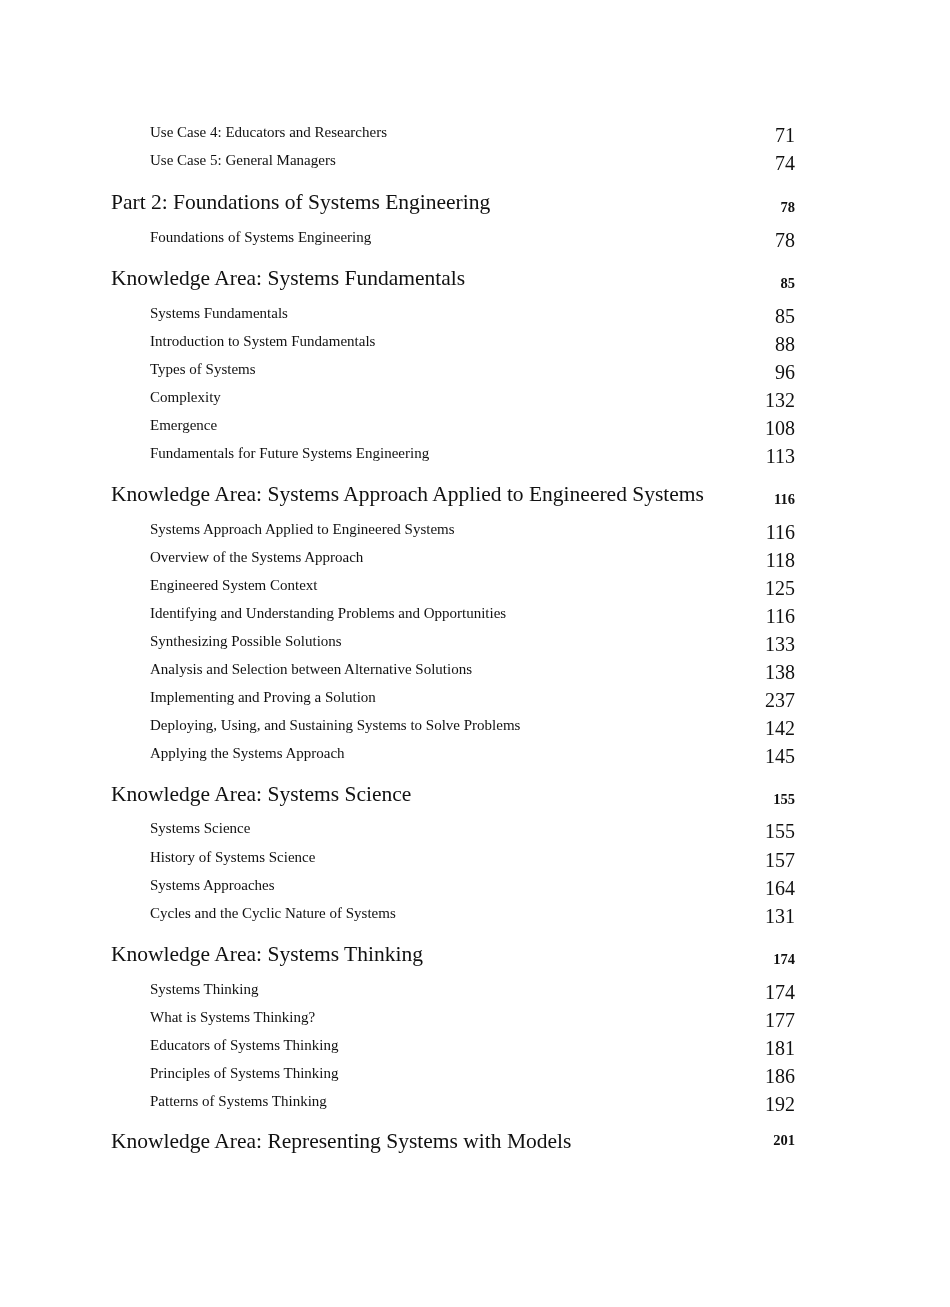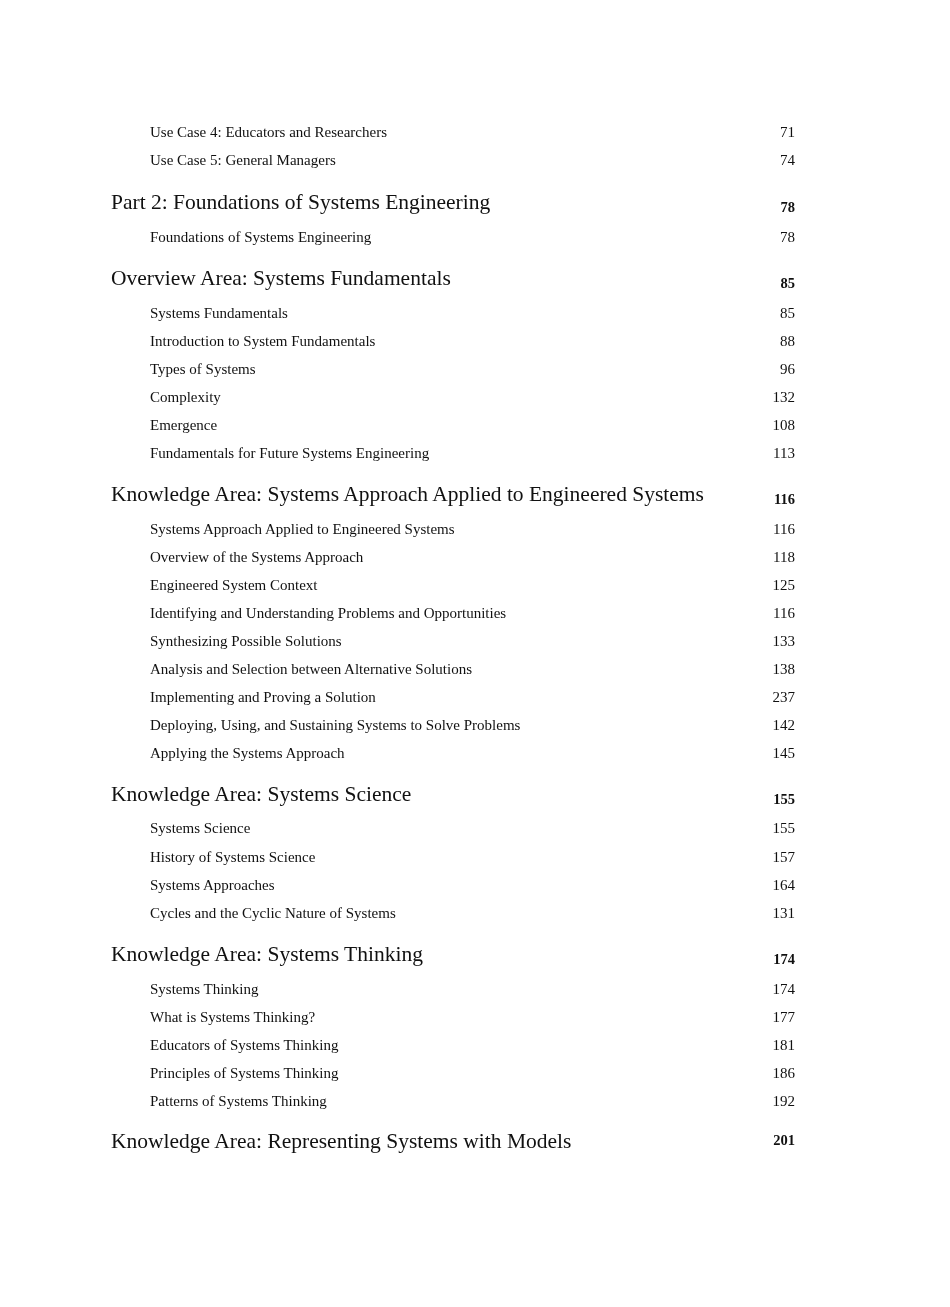--- a/index.html
+++ b/index.html
@@ -1,20 +1,20 @@
 <!DOCTYPE html>
 <html><head>
   <meta charset="utf-8">
   <style>
     html, body { margin: 0; padding: 0; background: #ffffff; }
     body { width: 950px; height: 1307px; position: relative; overflow: hidden;
            font-family: "Liberation Serif", "DejaVu Serif", serif; color: #111; }
     .row { position: absolute; left: 0; width: 950px; }
     .sub .label { position: absolute; left: 150px; font-size: 15px; white-space: nowrap; }
-    .sub .page  { position: absolute; right: 155px; font-size: 15px; text-align: left; }
+    .sub .page  { position: absolute; right: 155px; font-size: 20px; text-align: left; }
     .head .label { position: absolute; left: 111px; font-size: 21.5px; white-space: nowrap; }
     .head .page  { position: absolute; right: 155px; font-size: 14.5px; font-weight: bold; text-align: right; }
   </style>
 </head>
 <body>
 
 <div id="toc">
     <div class="row sub" style="top: 124px;">
       <span class="label">Use Case 4: Educators and Researchers</span>
       <span class="page">71</span>
@@ -25,21 +25,21 @@
     </div>
     <div class="row head" style="top: 190px;">
       <span class="label">Part 2: Foundations of Systems Engineering</span>
       <span class="page" style="top: 9px;">78</span>
     </div>
     <div class="row sub" style="top: 229px;">
       <span class="label">Foundations of Systems Engineering</span>
       <span class="page">78</span>
     </div>
     <div class="row head" style="top: 266px;">
-      <span class="label">Overview Area: Systems Fundamentals</span>
+      <span class="label">Knowledge Area: Systems Fundamentals</span>
       <span class="page" style="top: 9px;">85</span>
     </div>
     <div class="row sub" style="top: 305px;">
       <span class="label">Systems Fundamentals</span>
       <span class="page">85</span>
     </div>
     <div class="row sub" style="top: 333px;">
       <span class="label">Introduction to System Fundamentals</span>
       <span class="page">88</span>
     </div>

